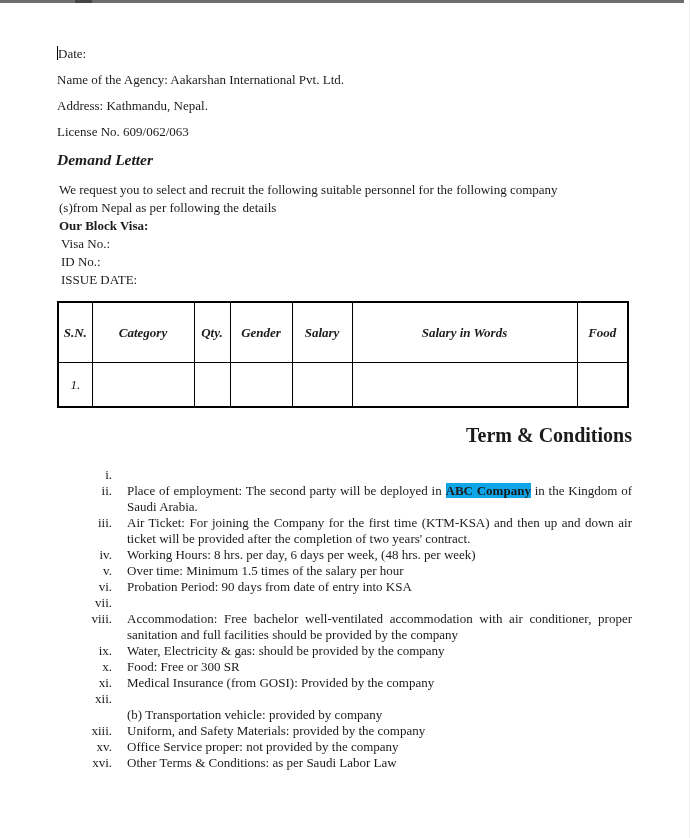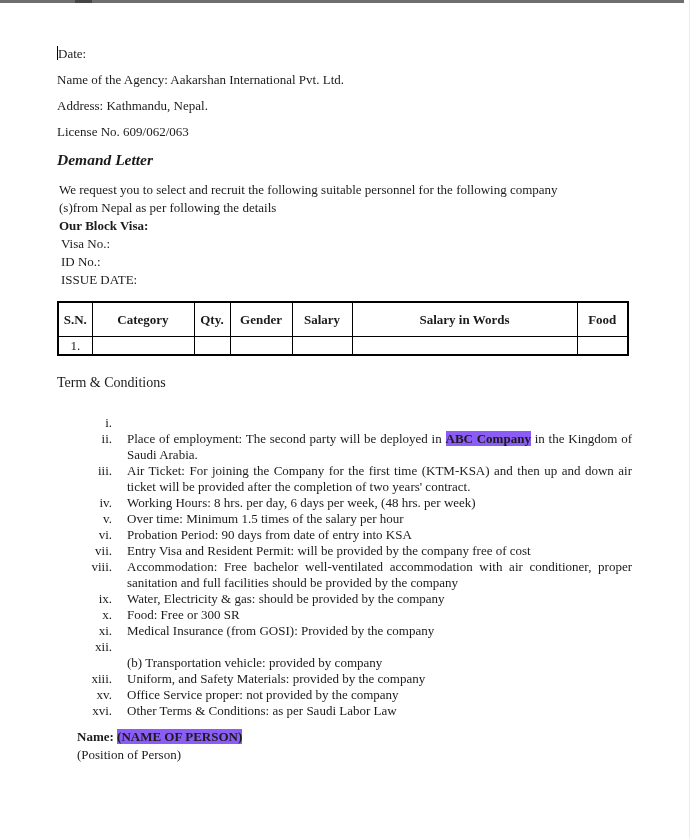--- a/index.html
+++ b/index.html
@@ -50,42 +50,43 @@
   .request-block div, .visa-block div { margin: 2px; }
   .bold { font-weight: bold; }
   table.demand-table {
     border-collapse: collapse;
     margin-top: 13px;
     table-layout: fixed;
   }
   table.demand-table th, table.demand-table td {
     border: 1px solid #000;
     font-size: 13px;
-    padding: 0 2px;
+    padding: 13px 2px;
     text-align: center;
     overflow: hidden;
+    font-style: italic;
   }
   table.demand-table { border: 2px solid #000; }
   table.demand-table th { height: 33px; font-weight: bold; }
   table.demand-table td { height: 17px; }
   .terms-heading {
-    text-align: left;
-    font-size: 14px; font-weight: normal;
+    text-align: right;
+    font-size: 20px; font-weight: bold;
     line-height: 18px;
     margin: 18px 0 0 0;
   }
   .terms-list { margin-top: 23px; }
   .term-row { display: flex; }
   .term-num {
     flex: none; width: 55px;
     text-align: right;
   }
   .term-text { flex: 1; margin-left: 15px; }
   .term-text.justify { text-align: justify; text-align-last: left; }
-  .hl { background: #8b5cf6; font-weight: bold; }
+  .hl { background: #0ea5e9; font-weight: bold; }
   .signature { margin: 9px 0 0 20px; }
   .signature .name-line { font-weight: bold; line-height: 17px; }
   .signature .position-line { line-height: 20px; }
 </style>
 </head>
 <body>
 
 <div class="window-top-bar">
   <div class="accent"></div>
 </div>
@@ -168,21 +169,20 @@
       <div class="term-row">
         <span class="term-num">v.</span>
         <div class="term-text"><span>Over time: Minimum 1.5 times of the salary per hour</span></div>
       </div>
       <div class="term-row">
         <span class="term-num">vi.</span>
         <div class="term-text"><span>Probation Period: 90 days from date of entry into KSA</span></div>
       </div>
       <div class="term-row">
         <span class="term-num">vii.</span>
-        <div class="term-text"><span>Entry Visa and Resident Permit: will be provided by the company free of cost</span></div>
       </div>
       <div class="term-row">
         <span class="term-num">viii.</span>
         <div class="term-text justify"><span>Accommodation: Free bachelor well-ventilated accommodation with air conditioner, proper sanitation and full facilities should be provided by the company</span></div>
       </div>
       <div class="term-row">
         <span class="term-num">ix.</span>
         <div class="term-text"><span>Water, Electricity &amp; gas: should be provided by the company</span></div>
       </div>
       <div class="term-row">
@@ -207,18 +207,14 @@
       <div class="term-row">
         <span class="term-num">xv.</span>
         <div class="term-text"><span>Office Service proper: not provided by the company</span></div>
       </div>
       <div class="term-row">
         <span class="term-num">xvi.</span>
         <div class="term-text"><span>Other Terms &amp; Conditions: as per Saudi Labor Law</span></div>
       </div>
     </div>
 
-  <div class="signature">
-    <div class="name-line"><span>Name:</span>&nbsp;<span class="hl">(NAME OF PERSON)</span></div>
-    <div class="position-line">(Position of Person)</div>
-  </div>
 
 </div>
 
 </body></html>

